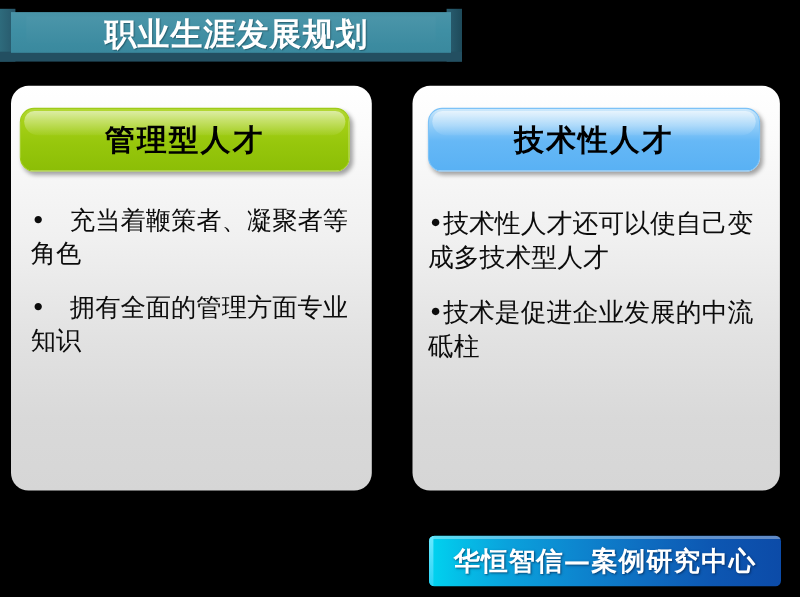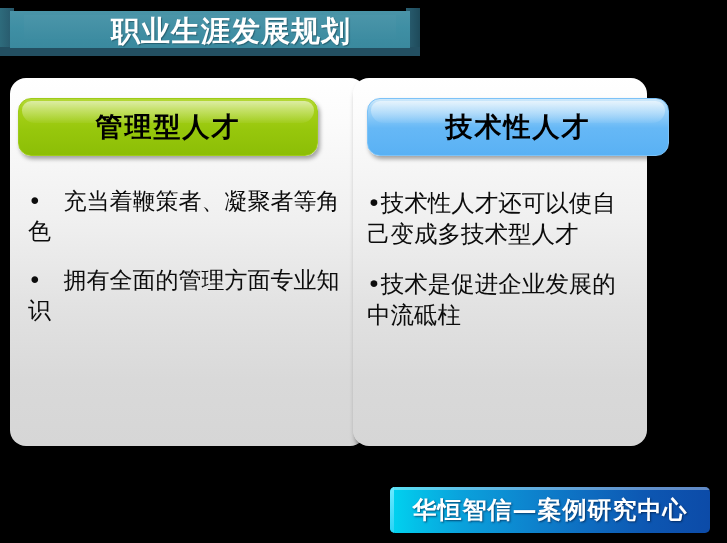--- a/index.html
+++ b/index.html
@@ -62,41 +62,39 @@
     align-items: center;
     justify-content: center;
     padding-left: 10px;
     box-sizing: border-box;
     color: #ffffff;
     font-size: 29px;
     font-weight: bold;
     letter-spacing: 1px;
     text-shadow: 1px 1px 1px rgba(20,60,72,0.55);
     white-space: nowrap;
-    margin-left: 16px;
   }
 
   
   .card {
     position: absolute;
     top: 78px;
     height: 368px;
     border-radius: 16px;
     background: linear-gradient(180deg,
         #ffffff 0%,
         #fbfbfb 12%,
         #f0f0f0 38%,
         #e2e2e2 62%,
         #d9d9d9 82%,
         #d6d6d6 100%);
     box-shadow: 4px 5px 6px rgba(0,0,0,0.85);
-    padding-left: 28px;
   }
   .card-left  { left: 10px;  width: 328px; }
-  .card-right { left: 353px; width: 266px; }
+  .card-right { left: 375px; width: 334px; }
 
   
   .pill {
     position: absolute;
     top: 20px;
     height: 56px;
     border-radius: 13px;
     box-shadow: 2px 3px 4px rgba(0,0,0,0.35);
     overflow: hidden;
   }

